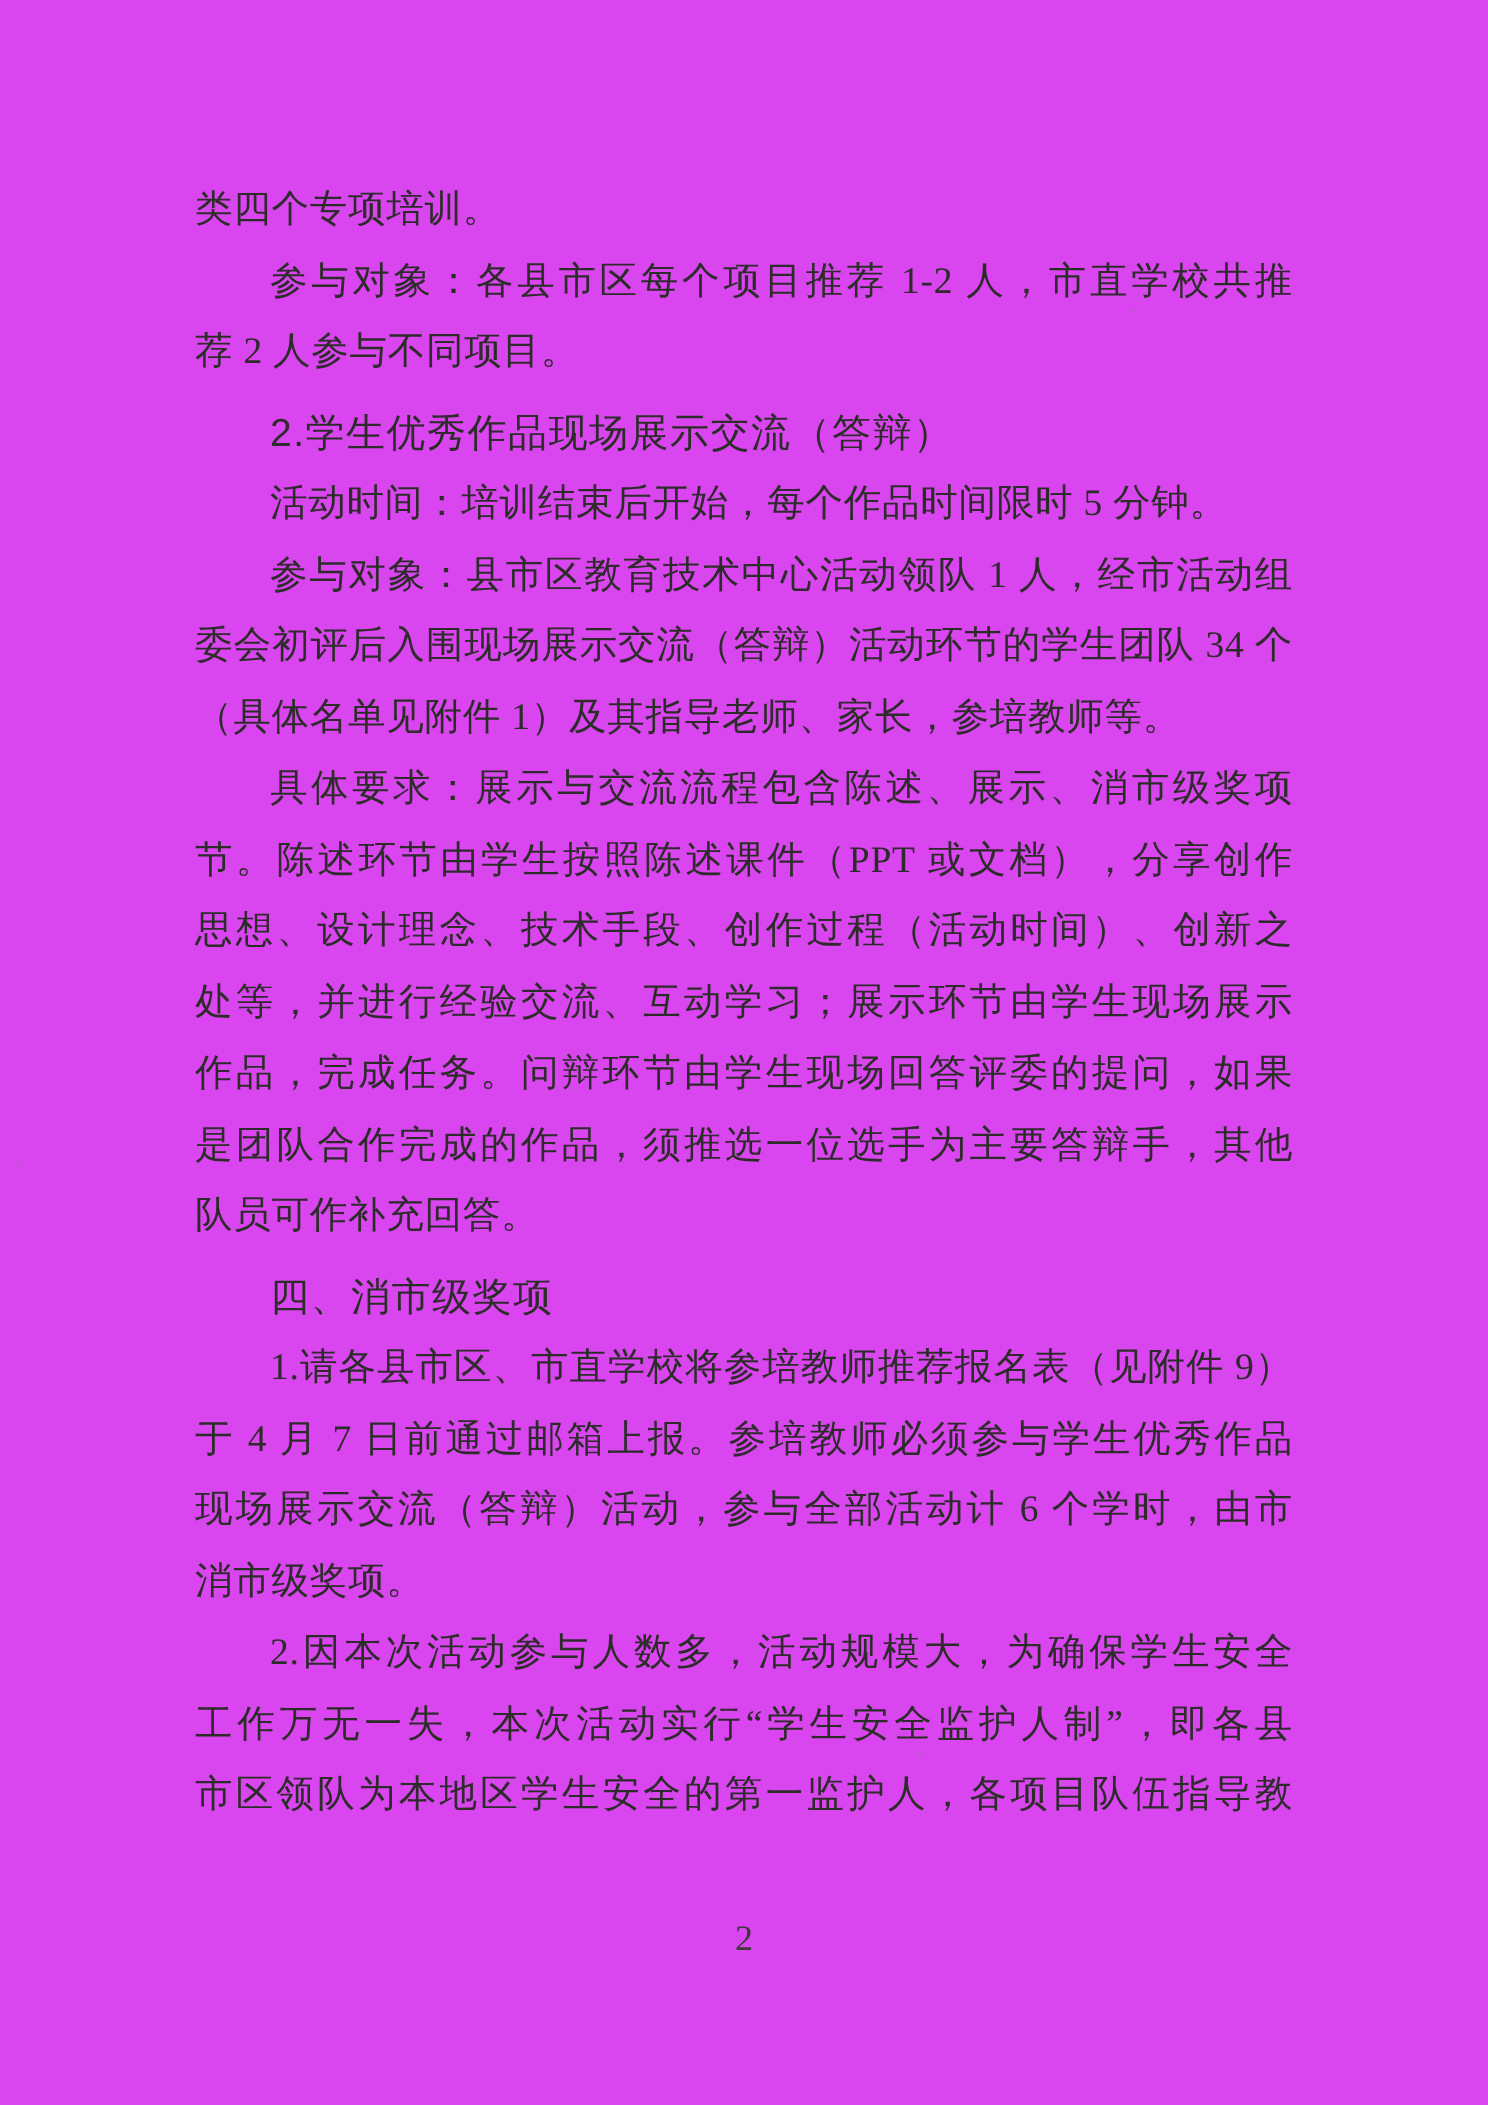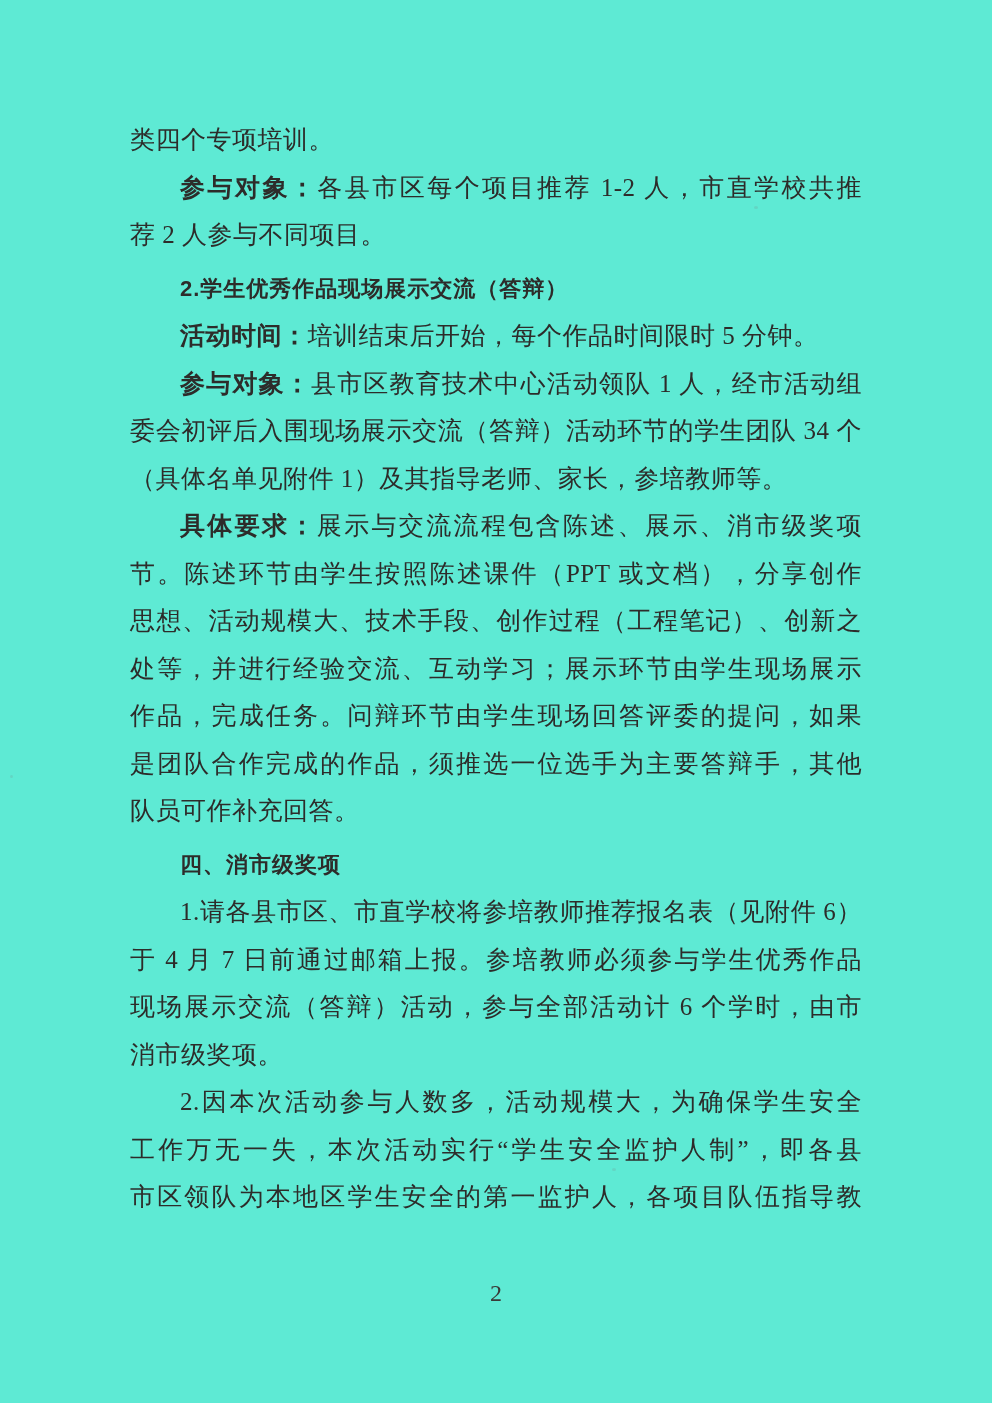--- a/index.html
+++ b/index.html
@@ -5,21 +5,21 @@
   html, body {
     margin: 0;
     padding: 0;
     background: #e8e8e8;
   }
   .page {
     position: relative;
     width: 992px;
     height: 1403px;
     margin: 0 auto;
-    background: #5eead4;
+    background: #d946ef;
     overflow: hidden;
     color: #2d2c2a;
     font-family: "Liberation Serif", serif;
   }
   .text-block {
     position: absolute;
     left: 130px;
     top: 116px;
     width: 732px;
   }
@@ -35,28 +35,28 @@
     text-align: justify;
     text-align-last: justify;
     text-justify: inter-character;
   }
   .line.indent {
     text-indent: 50px;
   }
   .line.heading {
     font-family: "Liberation Sans", sans-serif;
     font-weight: 700;
-    font-size: 22px;
+    font-size: 26px;
     margin-top: 6px;
     letter-spacing: 1px;
   }
   .seg { }
   .seg-b {
     font-family: "Liberation Sans", sans-serif;
-    font-weight: 700;
+    font-weight: 400;
   }
   .page-number {
     position: absolute;
     top: 1280px;
     left: 0;
     width: 100%;
     text-align: center;
     font-size: 24px;
     font-family: "Liberation Serif", serif;
     color: #3a3a38;
@@ -76,27 +76,27 @@
       <div class="line"><span class="seg">类四个专项培训。</span></div>
       <div class="line fill indent"><span class="seg seg-b">参与对象：</span><span class="seg">各县市区每个项目推荐 1-2 人，市直学校共推</span></div>
       <div class="line"><span class="seg">荐 2 人参与不同项目。</span></div>
       <div class="line indent heading"><span class="seg seg-b">2.学生优秀作品现场展示交流（答辩）</span></div>
       <div class="line indent"><span class="seg seg-b">活动时间：</span><span class="seg">培训结束后开始，每个作品时间限时 5 分钟。</span></div>
       <div class="line fill indent"><span class="seg seg-b">参与对象：</span><span class="seg">县市区教育技术中心活动领队 1 人，经市活动组</span></div>
       <div class="line fill"><span class="seg">委会初评后入围现场展示交流（答辩）活动环节的学生团队 34 个</span></div>
       <div class="line"><span class="seg">（具体名单见附件 1）及其指导老师、家长，参培教师等。</span></div>
       <div class="line fill indent"><span class="seg seg-b">具体要求：</span><span class="seg">展示与交流流程包含陈述、展示、消市级奖项</span></div>
       <div class="line fill"><span class="seg">节。陈述环节由学生按照陈述课件（PPT 或文档），分享创作</span></div>
-      <div class="line fill"><span class="seg">思想、活动规模大、技术手段、创作过程（工程笔记）、创新之</span></div>
+      <div class="line fill"><span class="seg">思想、设计理念、技术手段、创作过程（活动时间）、创新之</span></div>
       <div class="line fill"><span class="seg">处等，并进行经验交流、互动学习；展示环节由学生现场展示</span></div>
       <div class="line fill"><span class="seg">作品，完成任务。问辩环节由学生现场回答评委的提问，如果</span></div>
       <div class="line fill"><span class="seg">是团队合作完成的作品，须推选一位选手为主要答辩手，其他</span></div>
       <div class="line"><span class="seg">队员可作补充回答。</span></div>
       <div class="line indent heading"><span class="seg seg-b">四、消市级奖项</span></div>
-      <div class="line fill indent"><span class="seg">1.请各县市区、市直学校将参培教师推荐报名表（见附件 6）</span></div>
+      <div class="line fill indent"><span class="seg">1.请各县市区、市直学校将参培教师推荐报名表（见附件 9）</span></div>
       <div class="line fill"><span class="seg">于 4 月 7 日前通过邮箱上报。参培教师必须参与学生优秀作品</span></div>
       <div class="line fill"><span class="seg">现场展示交流（答辩）活动，参与全部活动计 6 个学时，由市</span></div>
       <div class="line"><span class="seg">消市级奖项。</span></div>
       <div class="line fill indent"><span class="seg">2.因本次活动参与人数多，活动规模大，为确保学生安全</span></div>
       <div class="line fill"><span class="seg">工作万无一失，本次活动实行“学生安全监护人制”，即各县</span></div>
       <div class="line fill"><span class="seg">市区领队为本地区学生安全的第一监护人，各项目队伍指导教</span></div>
     </div>
   <div class="page-number">2</div>
   <div class="speck" style="left:754px; top:206px; width:4px; height:3px;"></div>
   <div class="speck" style="left:10px; top:775px; width:3px; height:3px;"></div>

